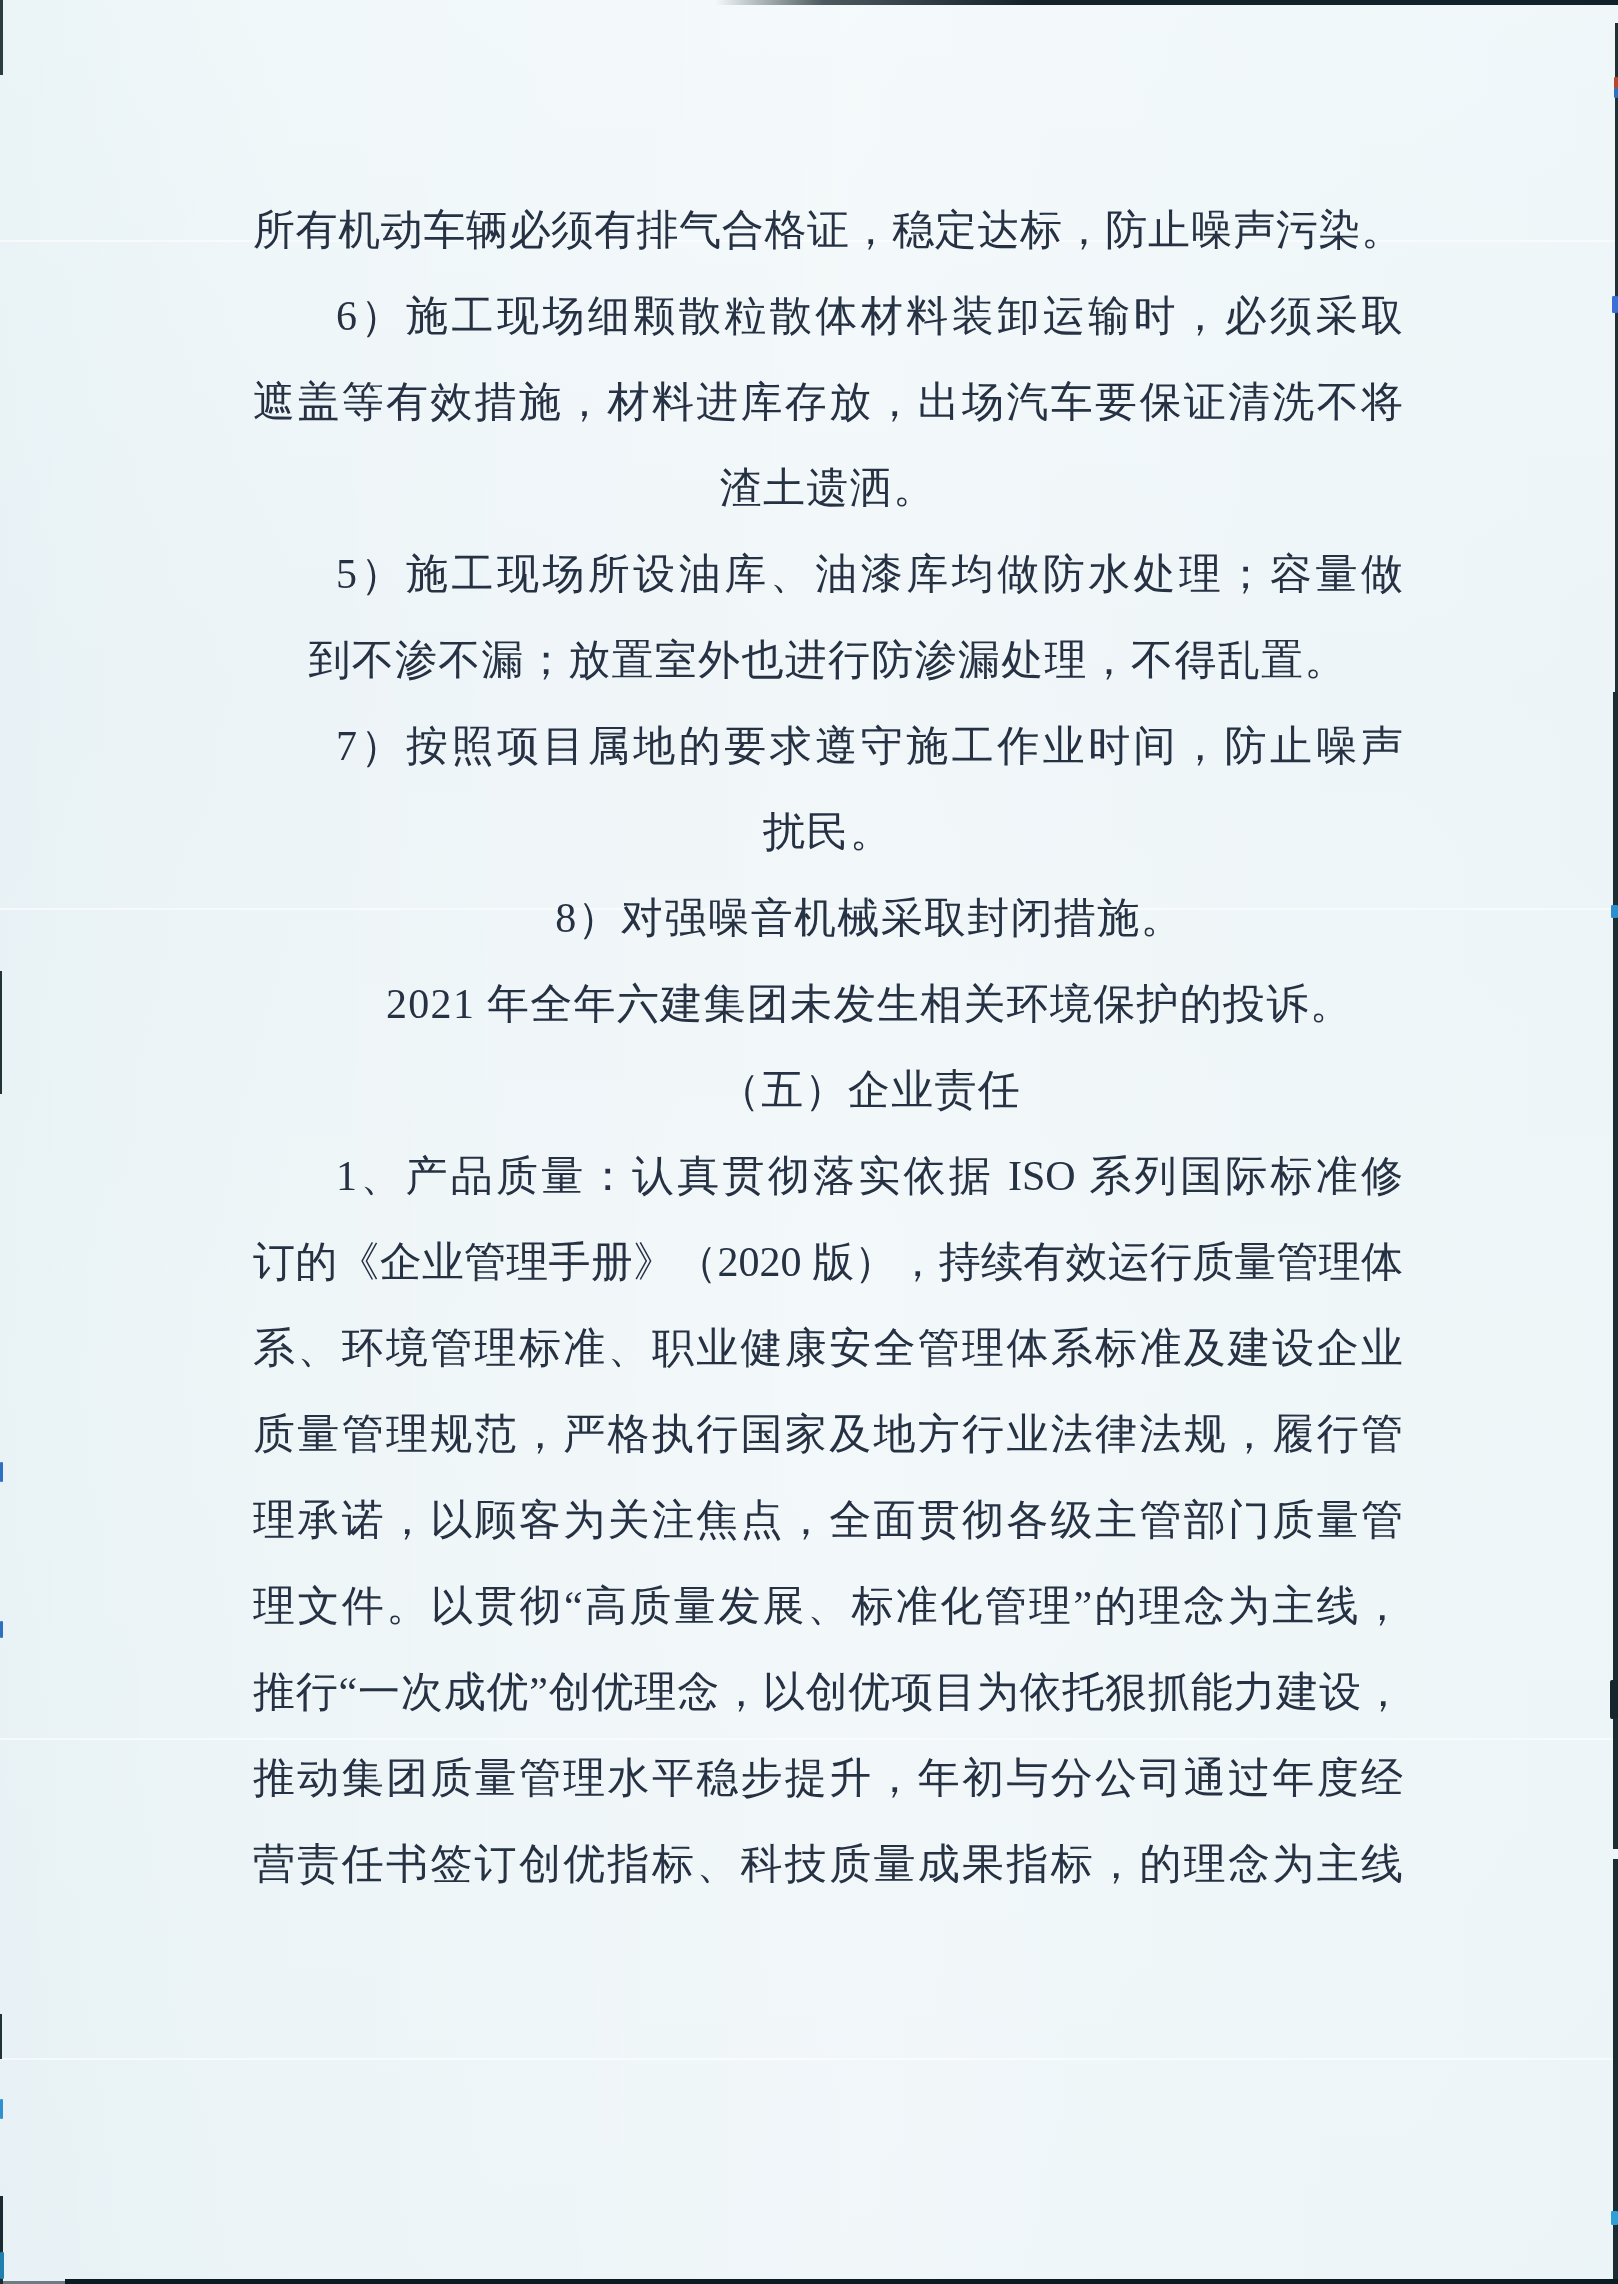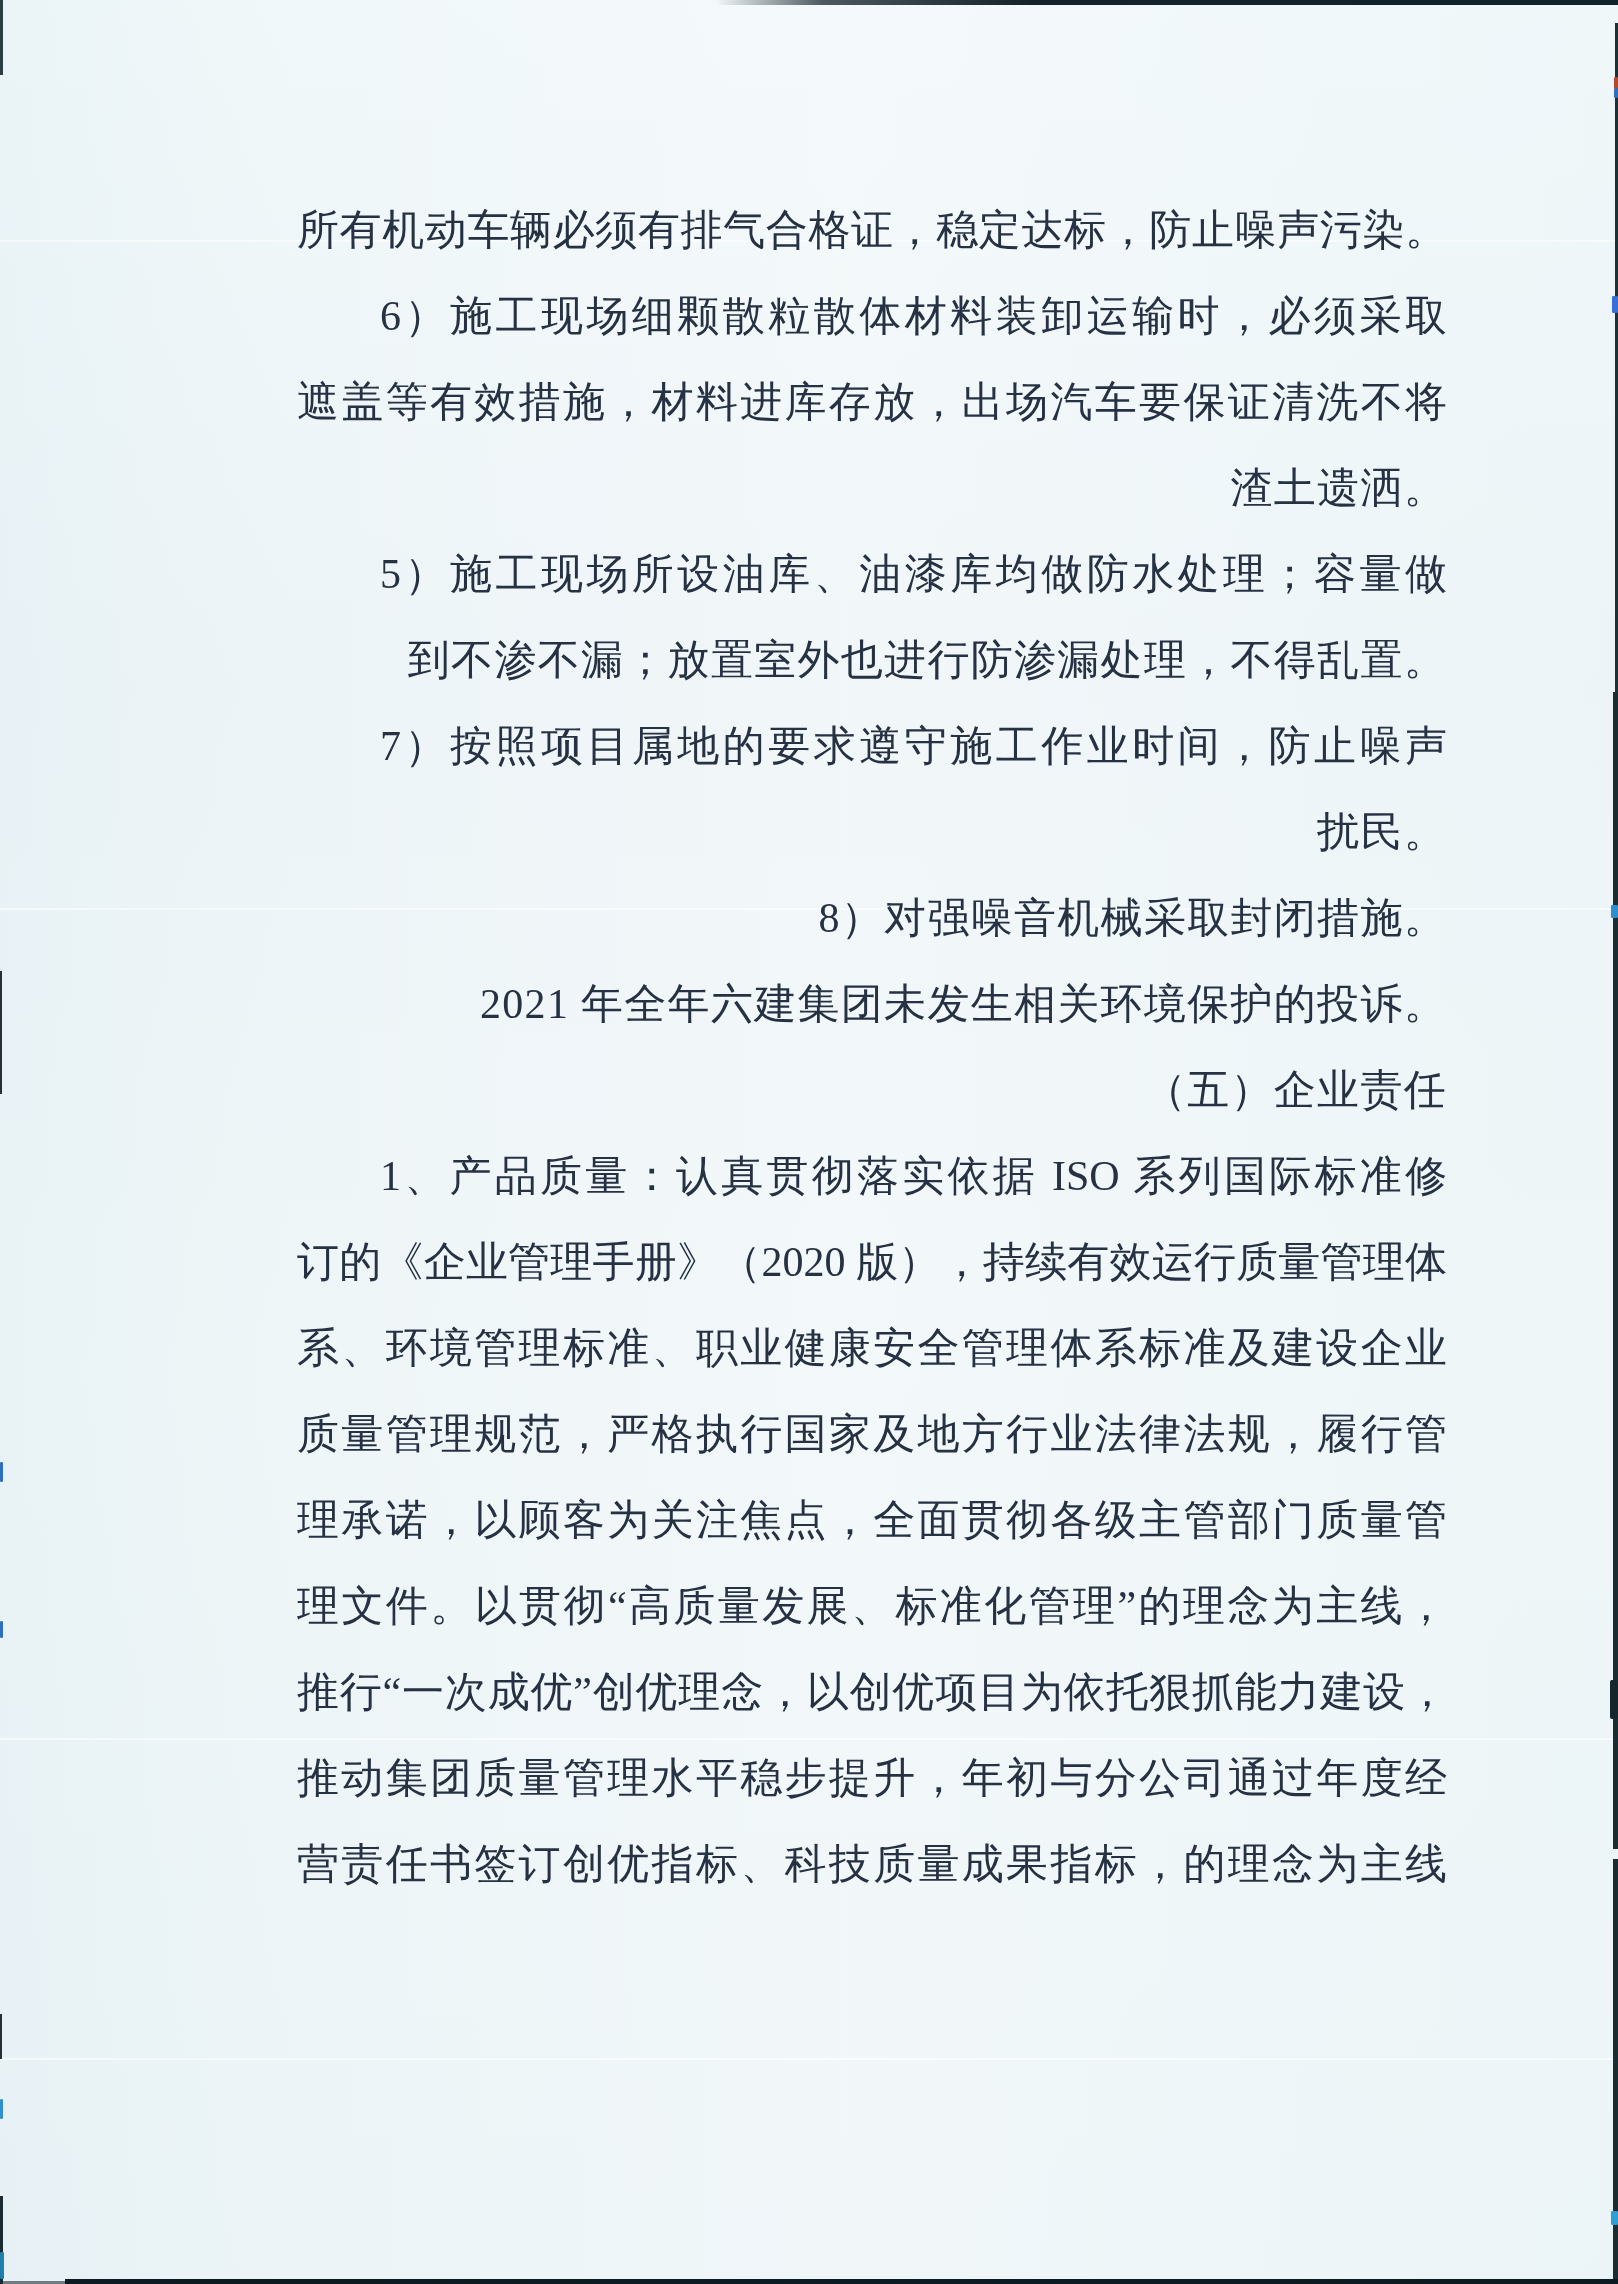--- a/index.html
+++ b/index.html
@@ -26,27 +26,26 @@
     background: rgba(255,255,255,0.55);
   }
   .text-block {
     position: absolute;
     left: 253px;
     top: 187px;
     width: 1150px;
     color: #263244;
     font-size: 42px;
     line-height: 86px;
-    margin-left: 44px;
   }
   .ln {
     height: 86px;
     overflow: hidden;
     white-space: normal;
-    text-align: right;
+    text-align: center;
     letter-spacing: 1.3px;
   }
   .ln.justify {
     text-align: justify;
     text-align-last: justify;
     letter-spacing: 0;
   }
   .ln.indent { text-indent: 83px; }
   .ln.tight  { letter-spacing: -1px; }
   

